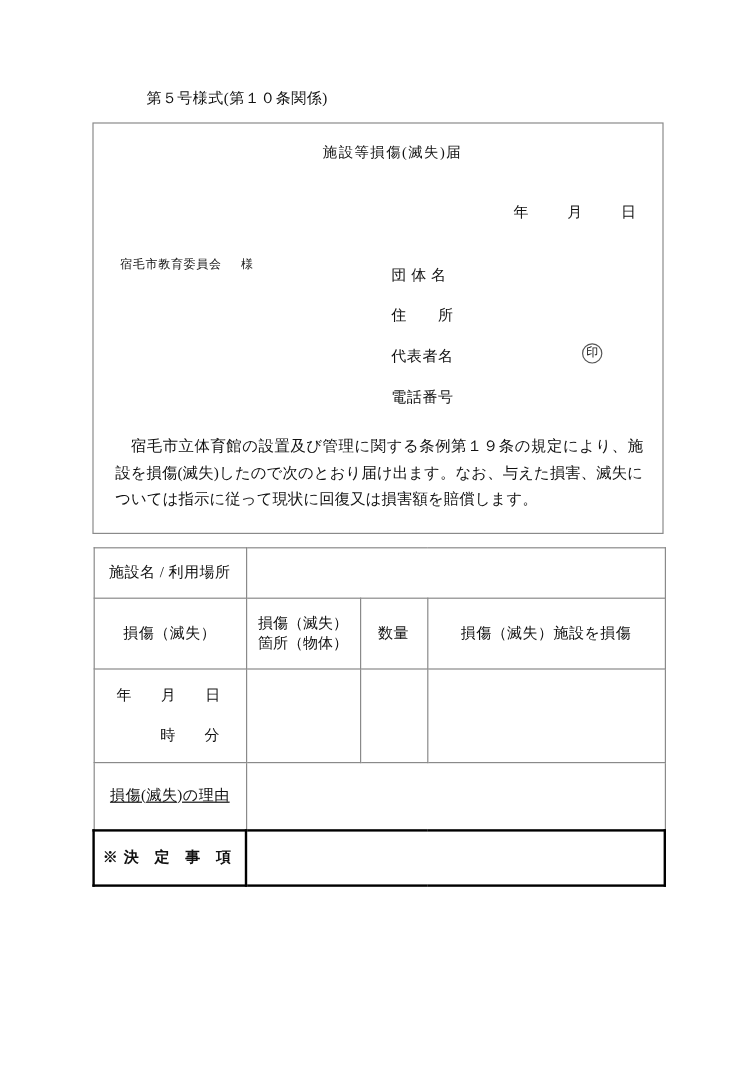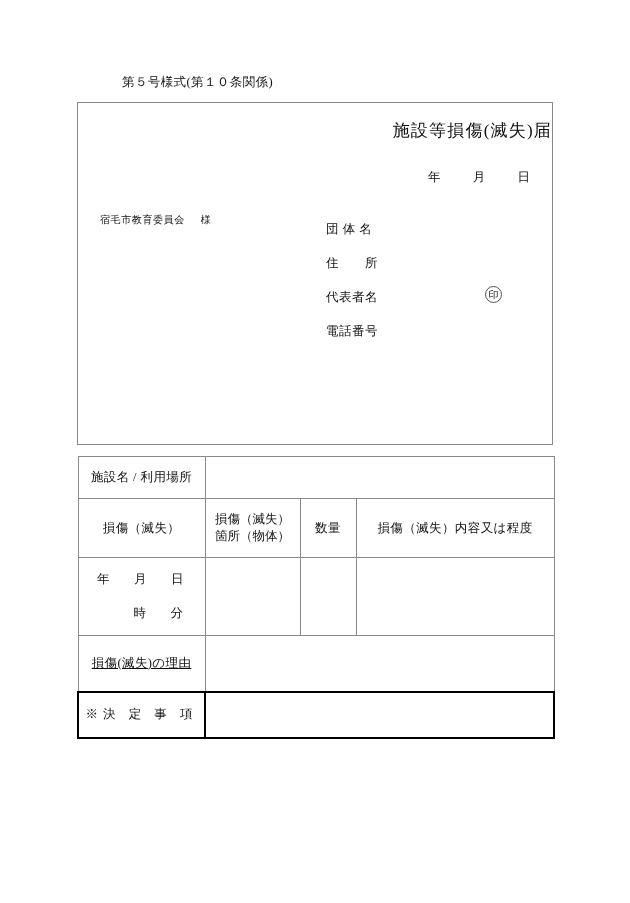--- a/index.html
+++ b/index.html
@@ -40,25 +40,25 @@
     left: 77px;
     top: 102px;
     width: 476px;
     height: 343px;
     border: 1px solid #8a8a8a;
     box-sizing: border-box;
   }
 
   .doc-title {
     position: absolute;
-    left: 0;
+    left: 12px;
     top: 16px;
     width: 100%;
-    text-align: right;
-    font-size: 17px;
+    text-align: center;
+    font-size: 12px;
     letter-spacing: 1.2px;
   }
 
   .date-line {
     position: absolute;
     right: 22px;
     top: 66px;
     font-size: 12.5px;
     white-space: nowrap;
   }
@@ -157,20 +157,21 @@
   .datetime-label .l1 { display: block; letter-spacing: 0.5px; }
   .datetime-label .l2 { display: block; letter-spacing: 0.5px; padding-left: 36px; margin-top: 15px; }
   .datetime-label .sp { display: inline-block; width: 24px; }
 
   
   .row-decision td {
     border: 2px solid #000000;
   }
   .spaced {
     letter-spacing: 5px;
+    font-weight: bold;
   }
 </style>
 </head>
 <body>
 
 <div class="page">
 
   <div class="form-number">第５号様式(第１０条関係)</div>
 
   <div class="upper-box">
@@ -203,20 +204,21 @@
         <span class="party-label">代表者名</span>
         <span class="seal-mark">印</span>
       </div>
 
       <div class="party-row">
         <span class="party-label">電話番号</span>
       </div>
 
     </div>
 
+    <div class="body-paragraph">宿毛市立体育館の設置及び管理に関する条例第１９条の規定により、施設を損傷(滅失)したので次のとおり届け出ます。なお、与えた損害、滅失については指示に従って現状に回復又は損害額を賠償します。</div>
 
   </div>
 
   <table class="form-table">
     <colgroup>
       <col style="width:127px">
       <col style="width:95px">
       <col style="width:56px">
       <col style="width:198px">
     </colgroup>
@@ -227,21 +229,21 @@
         <td class="cell-blank" colspan="3"></td>
       </tr>
 
       <tr class="row-head">
         <td class="lbl">損傷（滅失）</td>
         <td class="two-line">
           <span>損傷（滅失）</span><br>
           <span>箇所（物体）</span>
         </td>
         <td class="lbl">数量</td>
-        <td class="lbl">損傷（滅失）内容又は程度</td>
+        <td class="lbl">損傷（滅失）施設を損傷</td>
       </tr>
 
       <tr class="row-datetime">
         <td>
           <div class="datetime-label">
             <span class="l1"><span>年</span><span class="sp"></span><span>月</span><span class="sp"></span><span>日</span></span>
             <span class="l2"><span>時</span><span class="sp"></span><span>分</span></span>
           </div>
         </td>
         <td class="cell-blank"></td>

